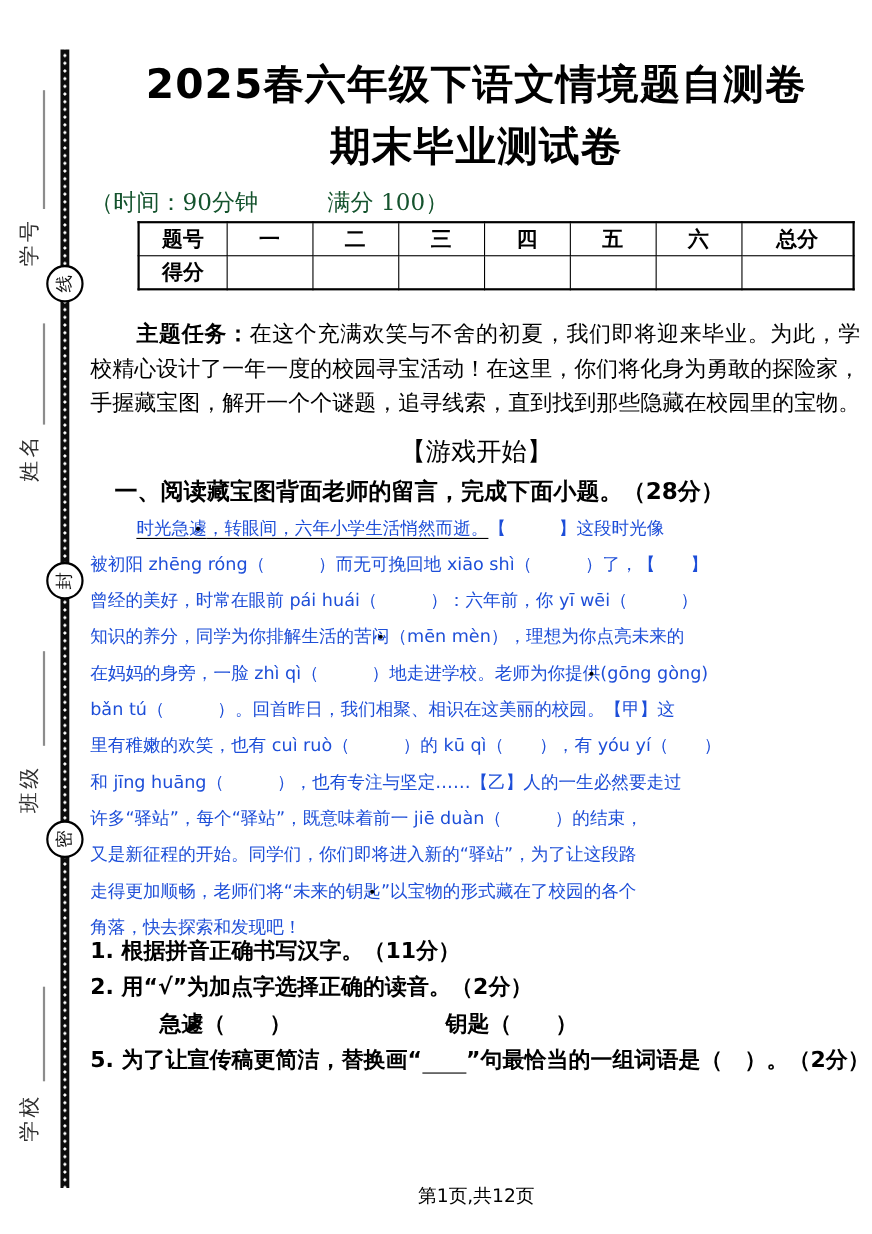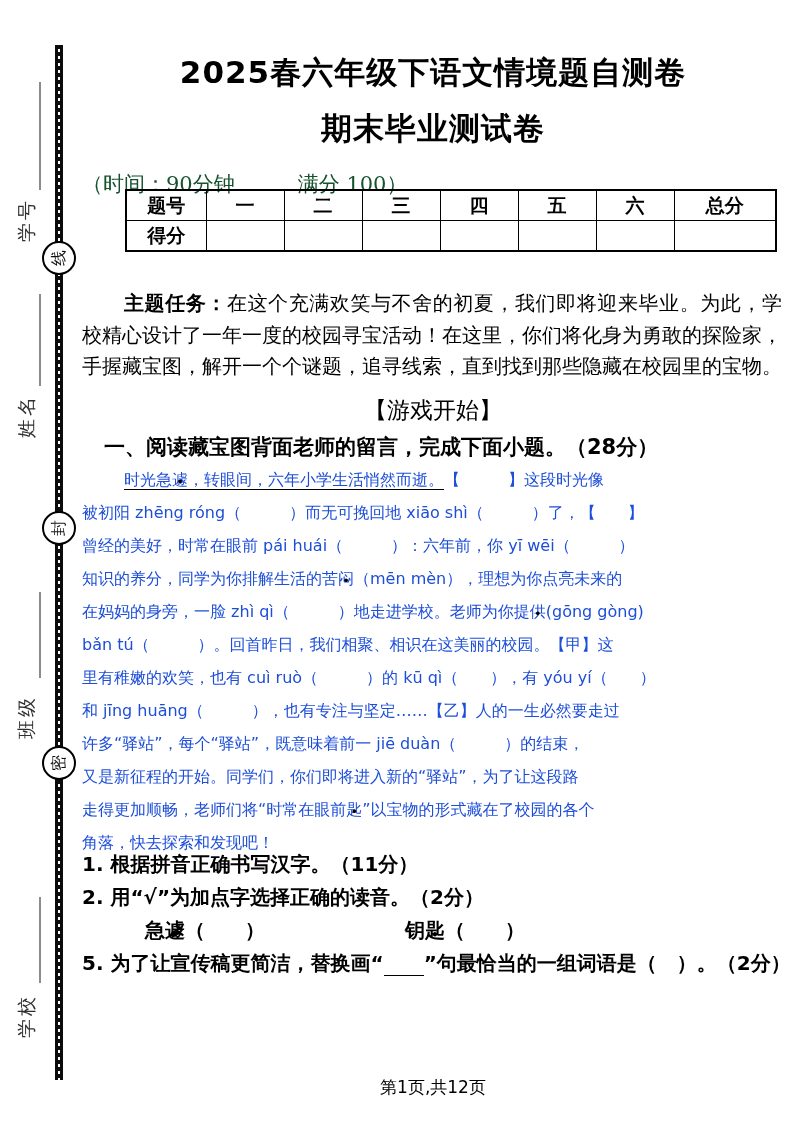--- a/index.html
+++ b/index.html
@@ -37,27 +37,27 @@
     position:absolute;left:50%;top:50%;
     transform:translate(-50%,-50%) rotate(-90deg);
     font-size:16px;color:#111;
   }
   #st-xian{top:241px;}
   #st-feng{top:511px;}
   #st-mi{top:746px;}
   
   .content{position:absolute;left:82px;top:0;width:702px;height:1122px;}
   .title{position:absolute;left:0;width:100%;text-align:center;font-weight:800;
-         font-size:31px;letter-spacing:1px;white-space:nowrap;color:#000;}
+         font-size:37px;letter-spacing:1px;white-space:nowrap;color:#000;}
   #title1{top:52px;}
   #title2{top:108px;}
   .meta{position:absolute;top:170px;left:0;width:100%;text-align:left;
         font-family:"DejaVu Serif",serif;font-size:21px;color:#14532d;}
   table.score{
-    position:absolute;top:189px;left:43px;width:650px;
+    position:absolute;top:201px;left:43px;width:650px;
     border-collapse:collapse;table-layout:fixed;border-radius:13px;
   }
   table.score td,table.score th{
     border:1.5px solid #000;height:29px;text-align:center;
     font-size:19px;font-weight:bold;padding:0;color:#000;
   }
   table.score{border:2.5px solid #000;}
   .intro{
     position:absolute;top:268px;left:0;width:700px;
     font-size:20px;line-height:31.5px;text-align:justify;text-indent:42px;color:#000;
@@ -166,21 +166,21 @@
       <div class="rl ind"><span class="u">时光急</span><span class="u d">遽</span><span class="u">，转眼间，六年小学生活悄然而逝。</span><span>【　　　】这段时光像</span></div>
       <div class="rl"><span>被初阳 zhēng róng（　　　）而无可挽回地 xiāo shì（　　　）了，【　　】</span></div>
       <div class="rl"><span>曾经的美好，时常在眼前 pái huái（　　　）：六年前，你 yī wēi（　　　）</span></div>
       <div class="rl"><span>知识的养分，同学为你排解生活的苦</span><span class="d">闷</span><span>（mēn mèn），理想为你点亮未来的</span></div>
       <div class="rl"><span>在妈妈的身旁，一脸 zhì qì（　　　）地走进学校。老师为你提</span><span class="d">供</span><span>(gōng gòng)</span></div>
       <div class="rl"><span>bǎn tú（　　　）。回首昨日，我们相聚、相识在这美丽的校园。【甲】这</span></div>
       <div class="rl"><span>里有稚嫩的欢笑，也有 cuì ruò（　　　）的 kū qì（　　），有 yóu yí（　　）</span></div>
       <div class="rl"><span>和 jīng huāng（　　　），也有专注与坚定……【乙】人的一生必然要走过</span></div>
       <div class="rl"><span>许多“驿站”，每个“驿站”，既意味着前一 jiē duàn（　　　）的结束，</span></div>
       <div class="rl"><span>又是新征程的开始。同学们，你们即将进入新的“驿站”，为了让这段路</span></div>
-      <div class="rl"><span>走得更加顺畅，老师们将“时常在眼前</span><span class="d">匙</span><span>”以宝物的形式藏在了校园的各个</span></div>
+      <div class="rl"><span>走得更加顺畅，老师们将“未来的钥</span><span class="d">匙</span><span>”以宝物的形式藏在了校园的各个</span></div>
       <div class="rl"><span>角落，快去探索和发现吧！</span></div>
     </div>
   <div class="questions">
       <div class="rl"><span>1. 根据拼音正确书写汉字。（11分）</span></div>
       <div class="rl"><span>2. 用“√”为加点字选择正确的读音。（2分）</span></div>
       <div class="rl ind2"><span>急</span><span class="d">遽</span><span>（　　）</span><span>　　　　　　　</span><span>钥</span><span class="d">匙</span><span>（　　）</span></div>
       <div class="rl"><span>5. 为了让宣传稿更简洁，替换画“</span><span class="u">　　</span><span>”句最恰当的一组词语是（　）。（2分）</span></div>
     </div>
 
   <div class="footer">第1页,共12页</div>

